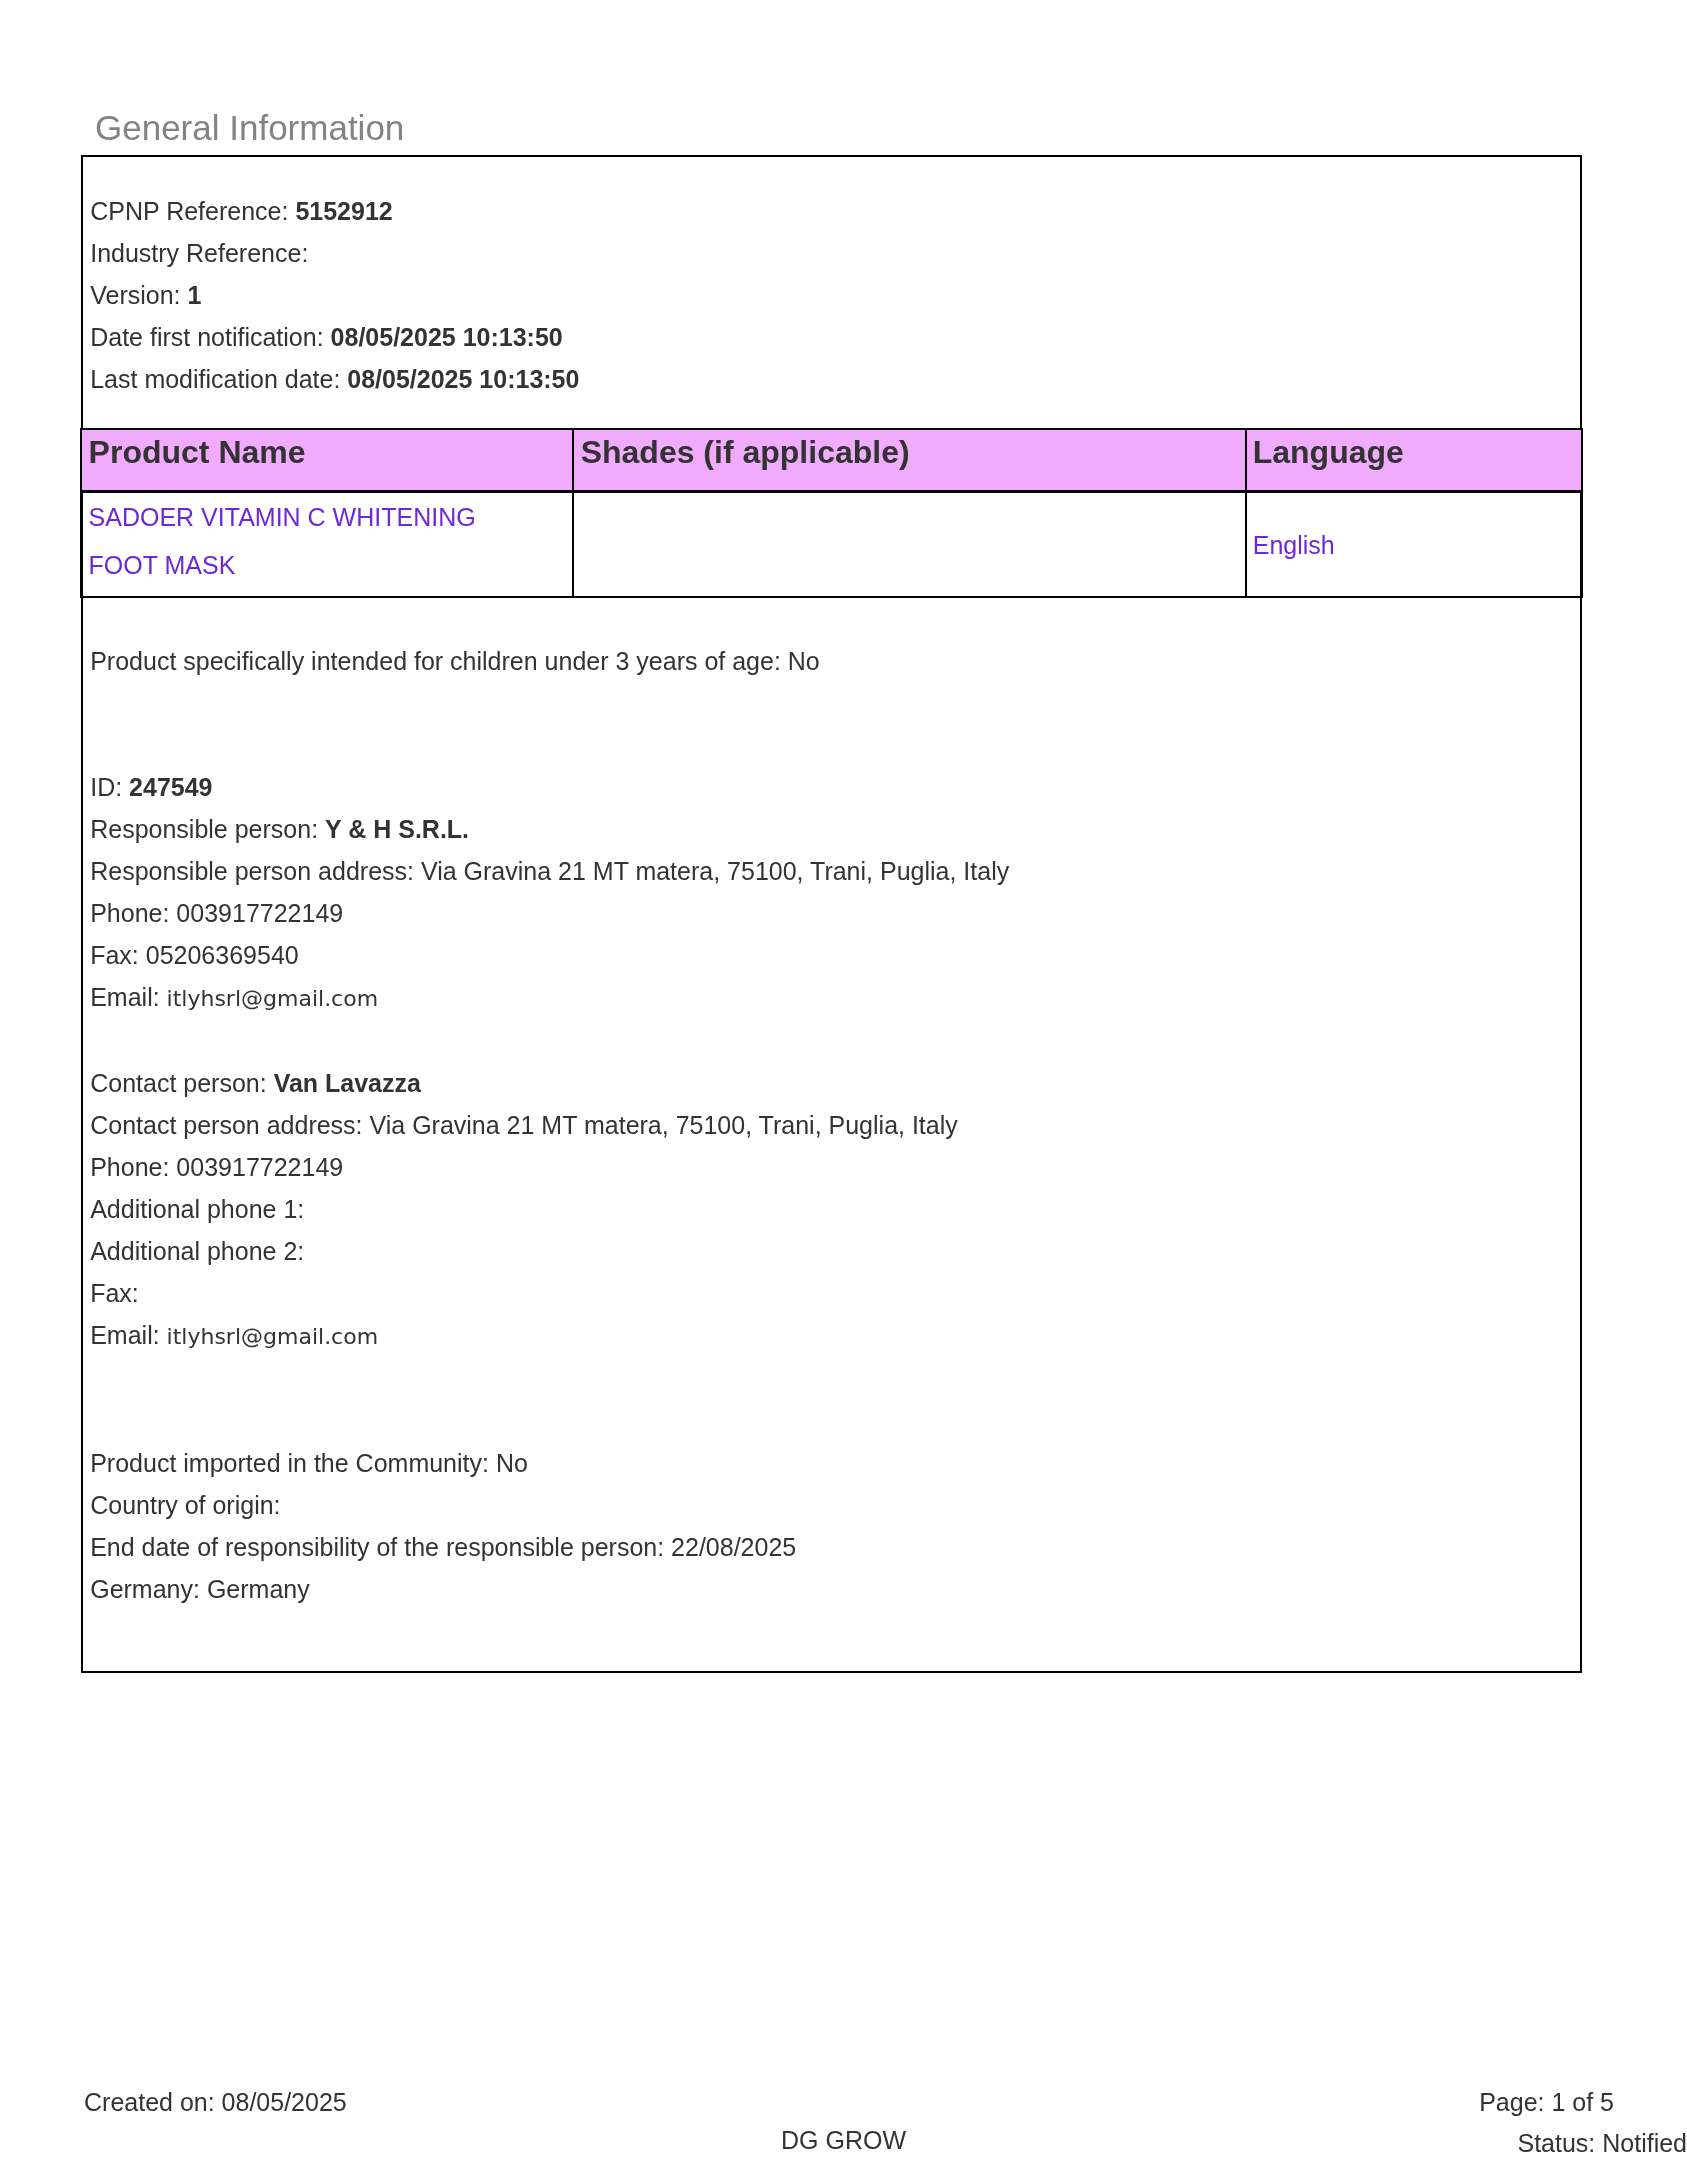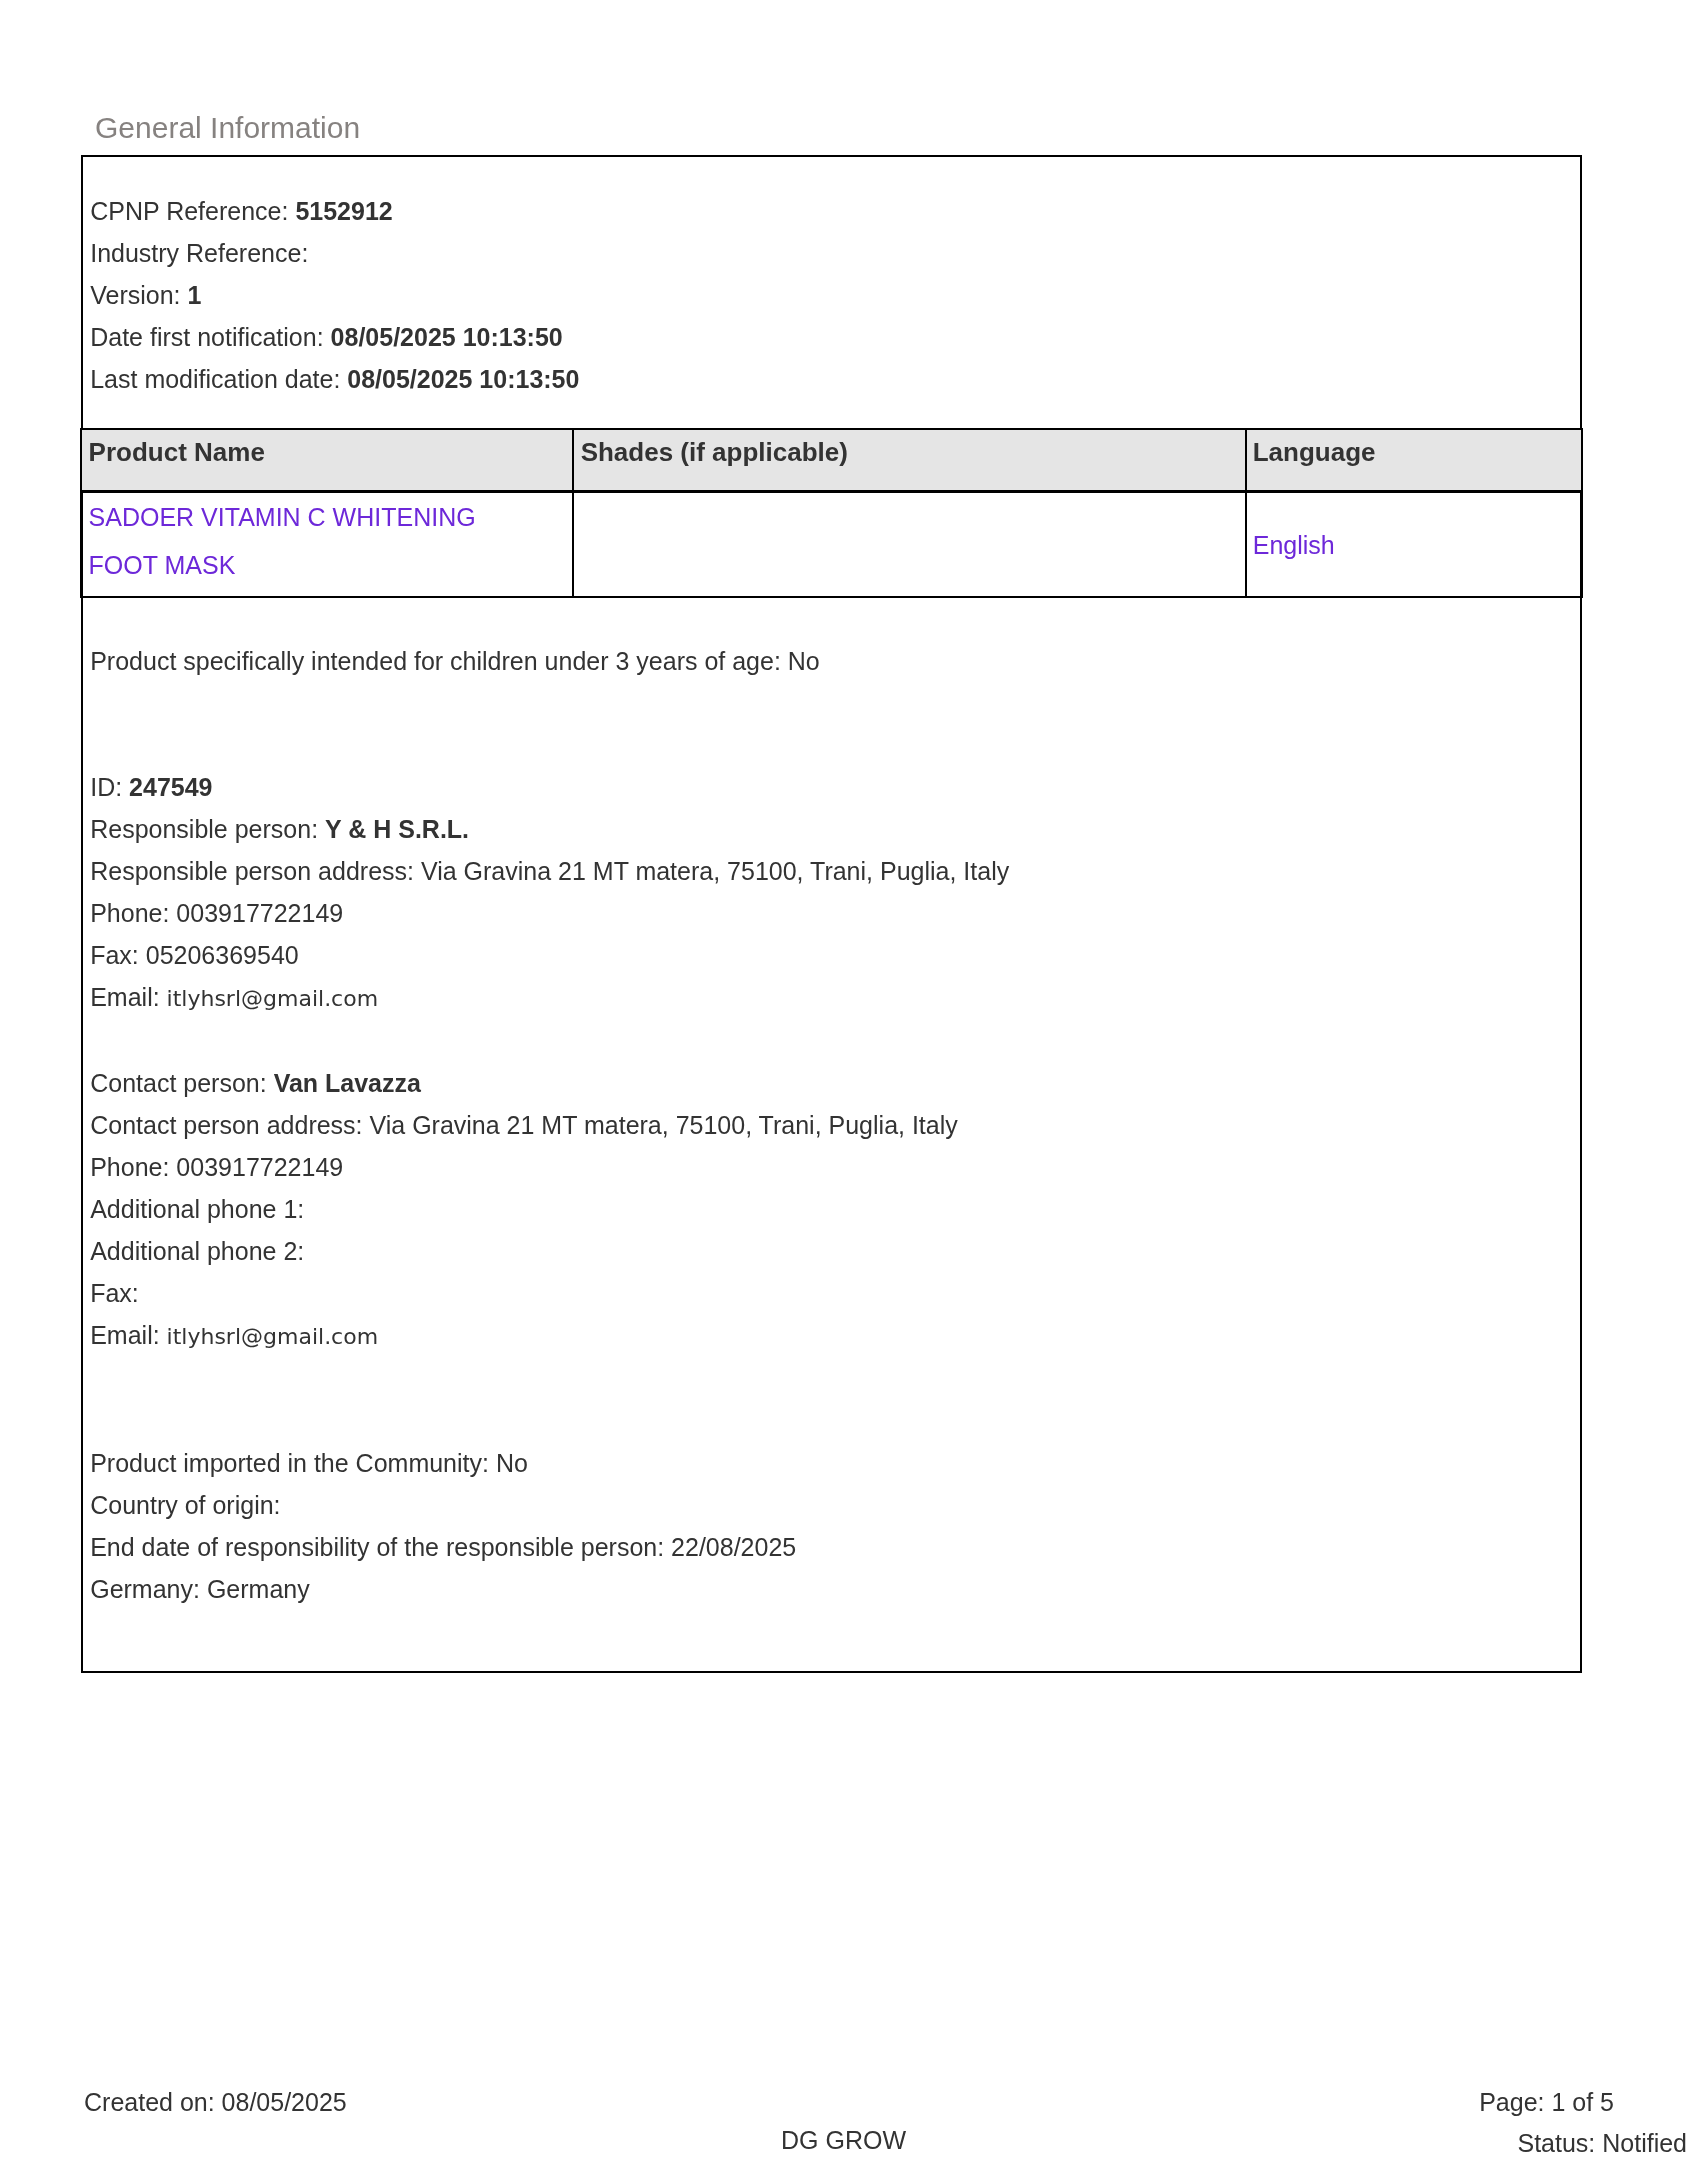--- a/index.html
+++ b/index.html
@@ -15,21 +15,21 @@
     font-family: "Liberation Sans", sans-serif;
     font-size: 25px;
     line-height: 42px;
     color: #333333;
     overflow: hidden;
   }
   .section-title {
     position: absolute;
     left: 95px;
     top: 110px;
-    font-size: 30px;
+    font-size: 35px;
     line-height: 36px;
     color: #868280;
   }
   .main-box {
     position: absolute;
     left: 81px;
     top: 155px;
     width: 1501px;
     height: 1518px;
     border: 2.6px solid #000000;
@@ -50,30 +50,30 @@
     font-size: 22px;
   }
   table.product-table {
     width: calc(100% + 5.2px);
     margin-left: -2.6px;
     margin-top: 28.4px;
     border-collapse: collapse;
     table-layout: fixed;
   }
   table.product-table th {
-    background: #e5e5e5;
+    background: #f0abfc;
     border: 2.1px solid #000000;
     border-bottom-width: 3.1px;
     font-weight: bold;
     text-align: left;
     vertical-align: top;
     height: 62px;
     box-sizing: border-box;
     padding: 4.1px 4.1px 0 6.2px;
-    font-size: 26px;
+    font-size: 32px;
     line-height: 36px;
     color: #333333;
   }
   table.product-table td {
     border: 2.1px solid #000000;
     height: 106px;
     box-sizing: border-box;
     padding: 0 4.1px 0 6.2px;
     color: #6d28d9;
   }

